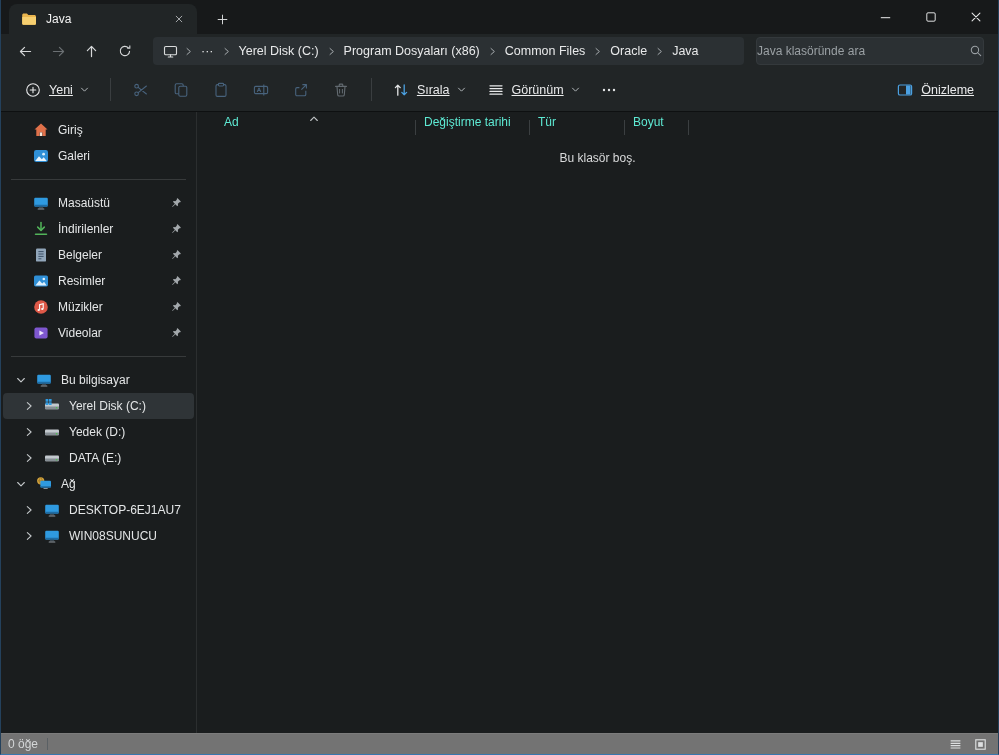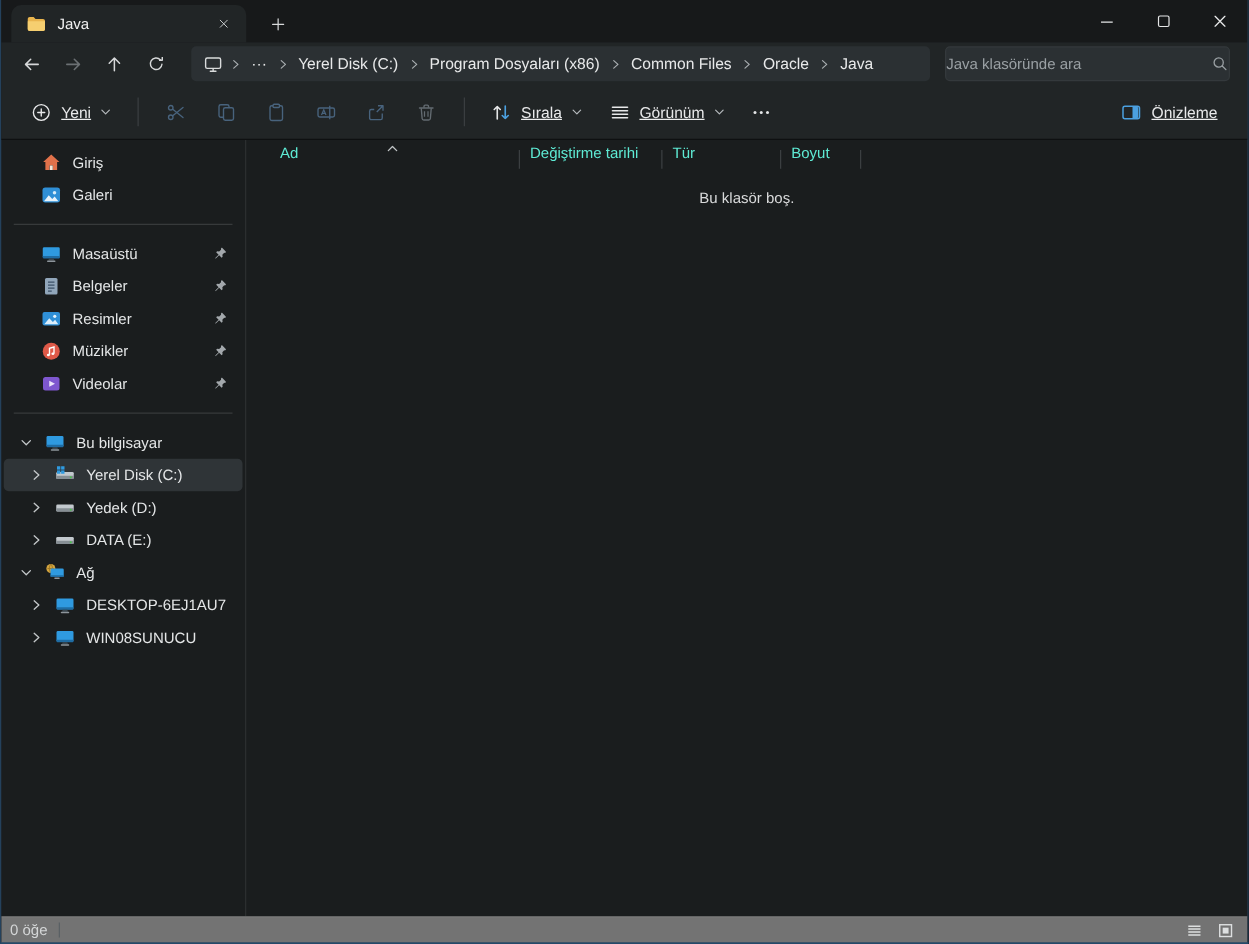--- a/index.html
+++ b/index.html
@@ -502,20 +502,33 @@
         <span>Masaüstü</span>
         <span class="pin">
             <svg width="12" height="12" viewBox="0 0 16 16">
               <use href="#i-pin"></use>
             </svg>
           </span>
       </div>
       <div class="srow">
         <span class="icon16">
             <svg width="16" height="16" viewBox="0 0 16 16">
+              <use href="#i-downloads"></use>
+            </svg>
+          </span>
+        <span>İndirilenler</span>
+        <span class="pin">
+            <svg width="12" height="12" viewBox="0 0 16 16">
+              <use href="#i-pin"></use>
+            </svg>
+          </span>
+      </div>
+      <div class="srow">
+        <span class="icon16">
+            <svg width="16" height="16" viewBox="0 0 16 16">
               <use href="#i-docs"></use>
             </svg>
           </span>
         <span>Belgeler</span>
         <span class="pin">
             <svg width="12" height="12" viewBox="0 0 16 16">
               <use href="#i-pin"></use>
             </svg>
           </span>
       </div>

